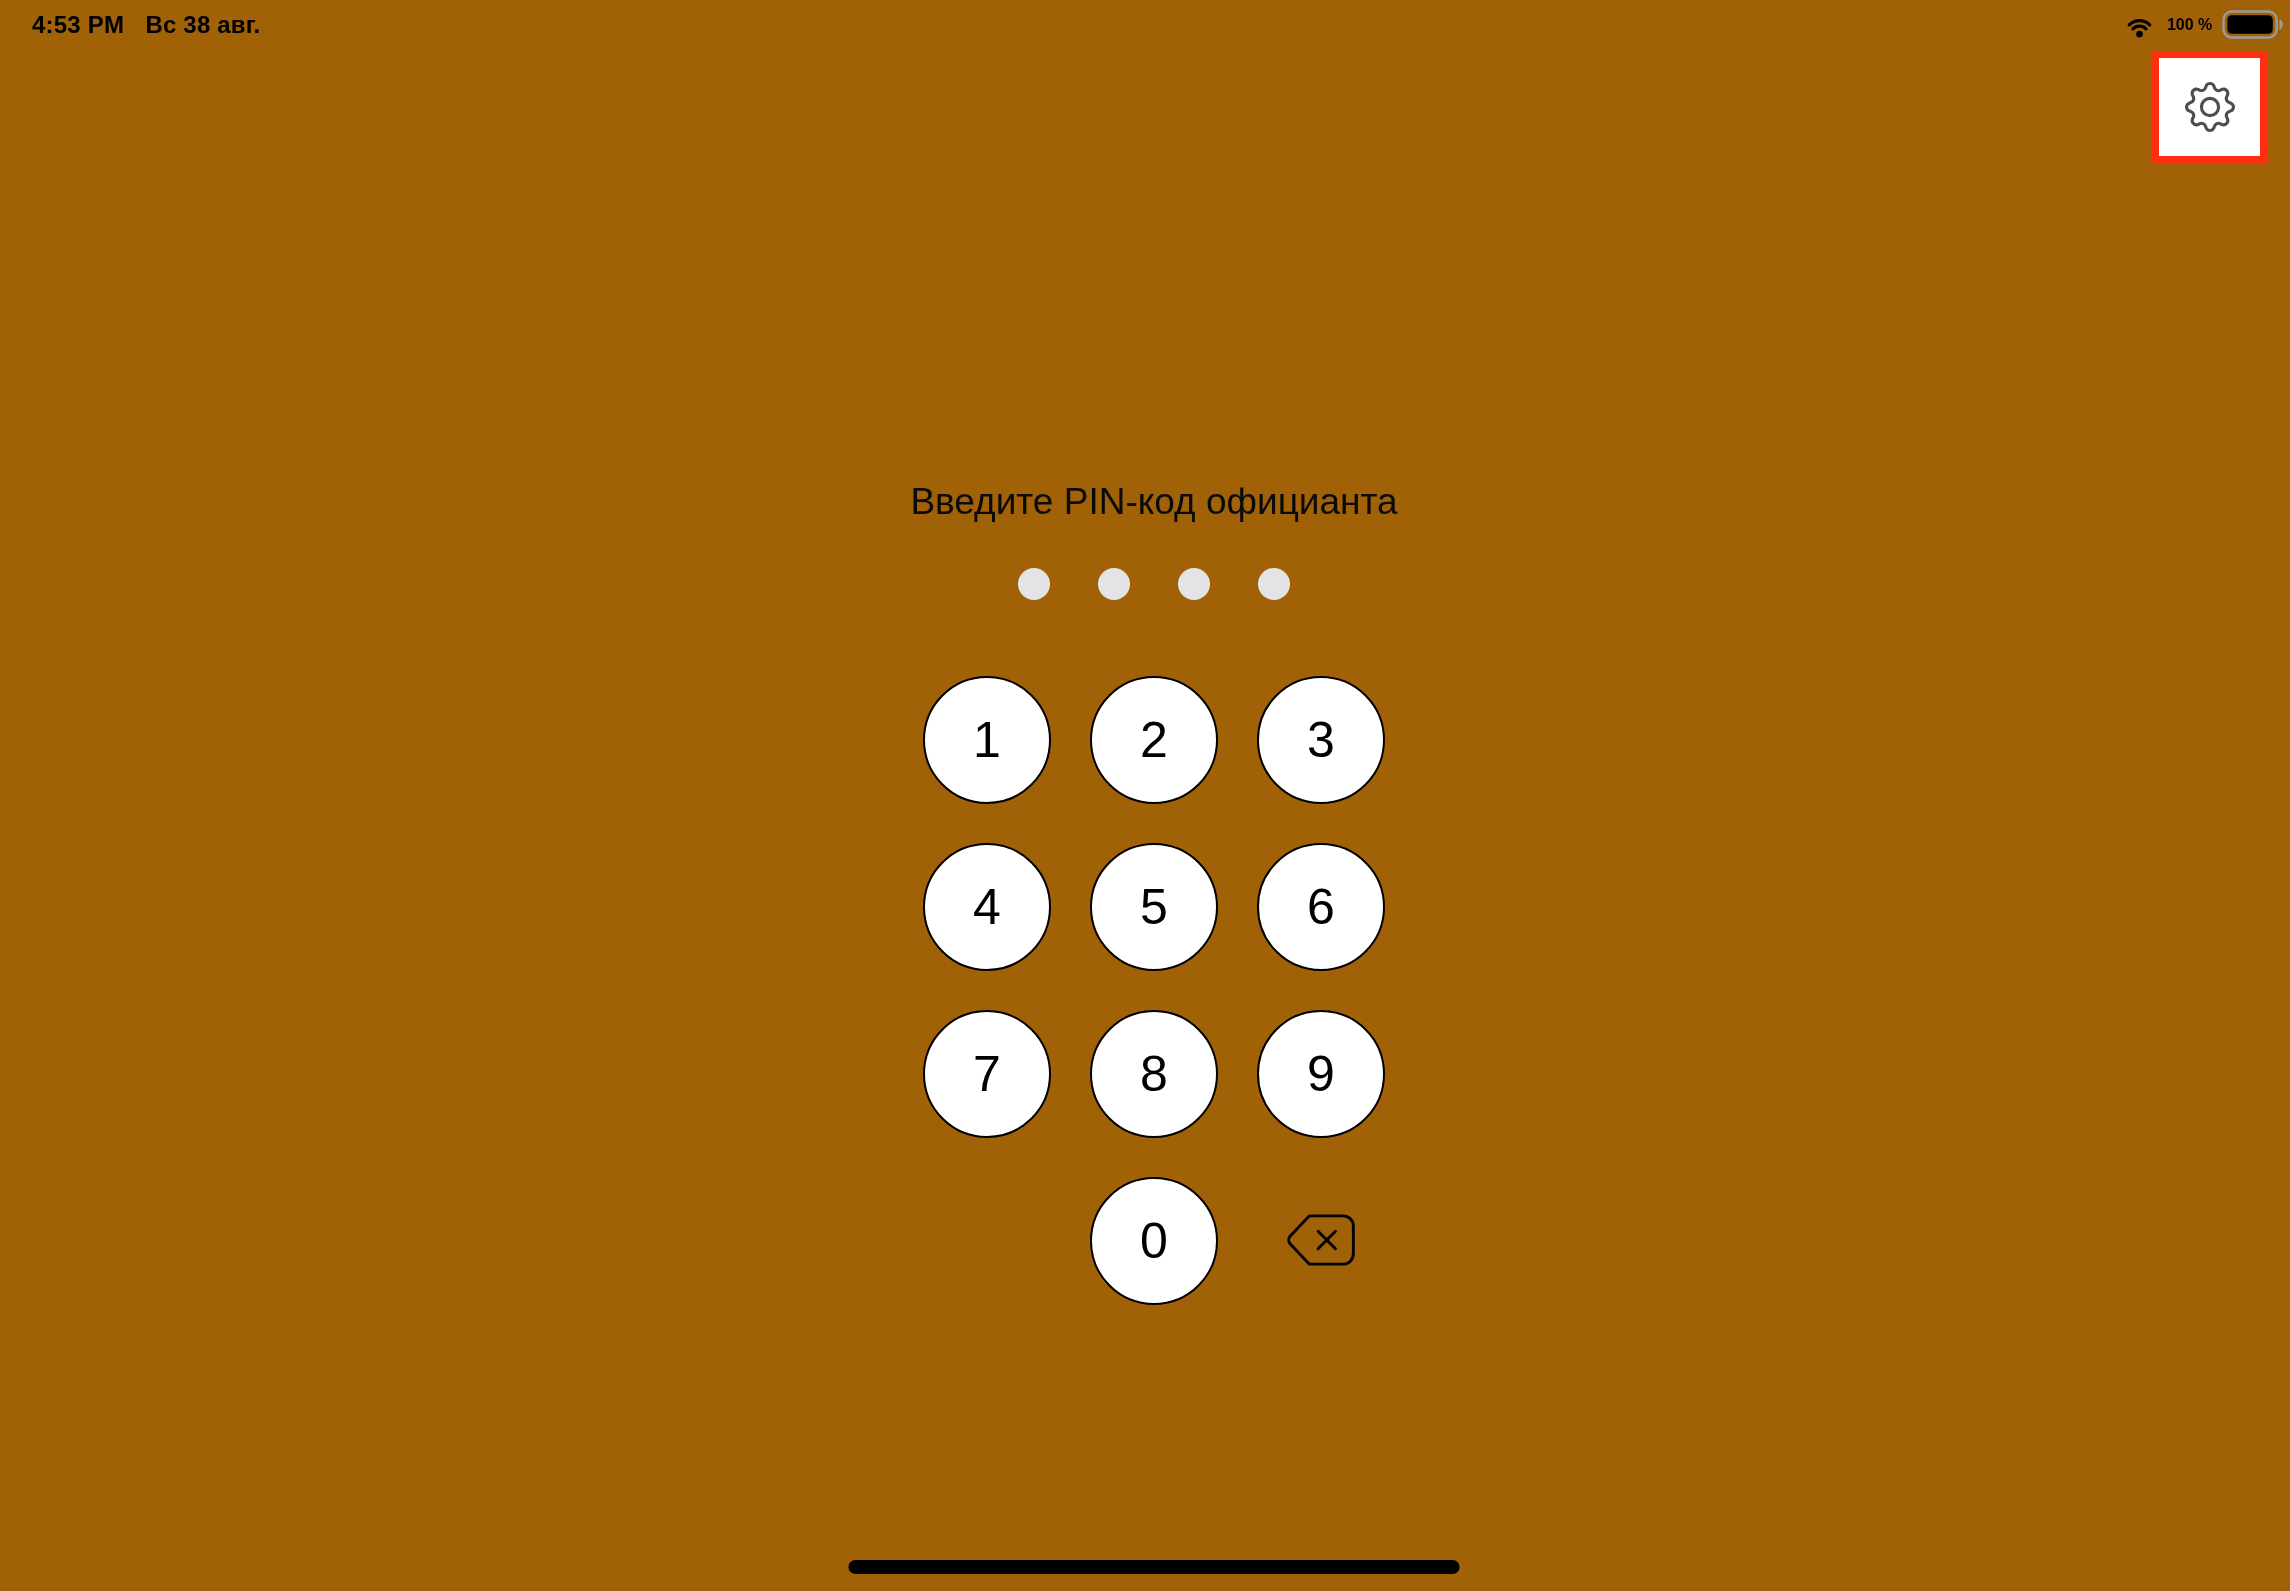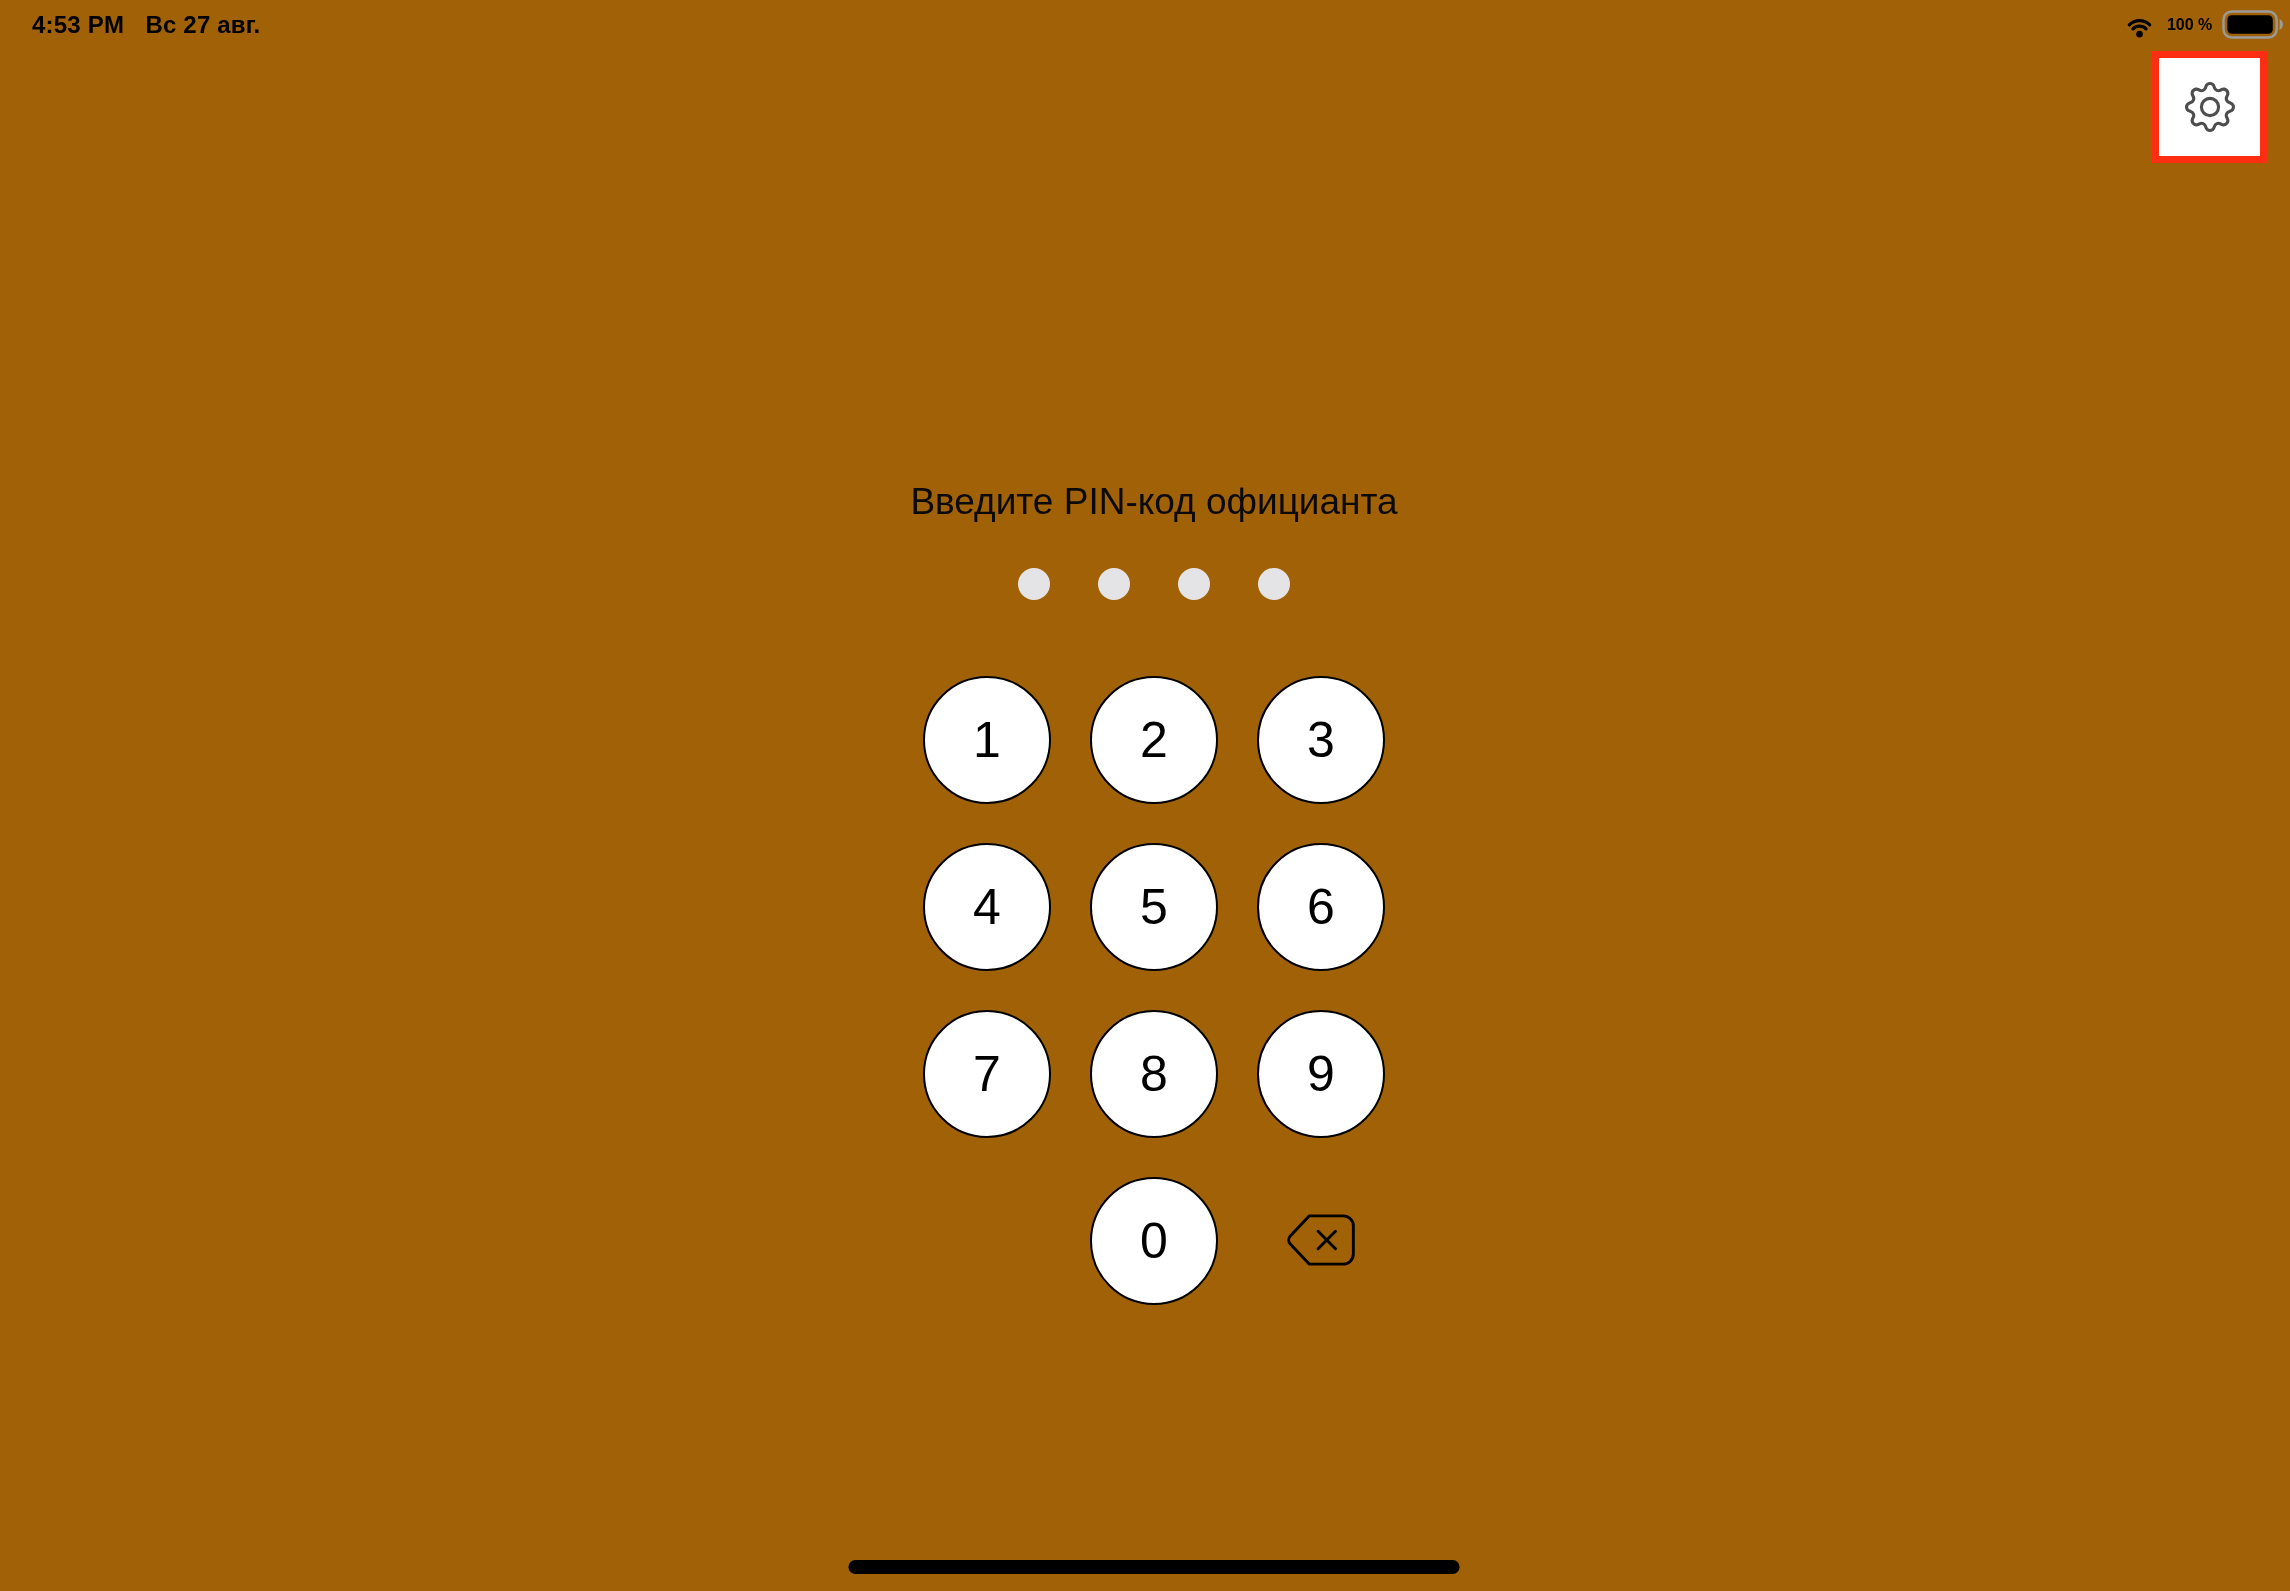--- a/index.html
+++ b/index.html
@@ -140,21 +140,21 @@
     background: #000;
   }
 </style>
 </head>
 <body>
 
 <div class="screen">
 
   <div class="status-left">
     <span>4:53 PM</span>
-    <span>Вс 27 авг.</span>
+    <span>Вс 38 авг.</span>
   </div>
 
   <div class="status-right">
     <span>
       <svg width="35" height="26" viewBox="0 0 36 27">
         <path d="M7.4 13.4 A15 15 0 0 1 28.6 13.4" fill="none" stroke="#000" stroke-width="3.4" stroke-linecap="round"></path>
         <path d="M11.2 17.5 A9.6 9.6 0 0 1 24.8 17.5" fill="none" stroke="#000" stroke-width="3.4" stroke-linecap="round"></path>
         <circle cx="18" cy="23" r="3.4" fill="#000"></circle>
       </svg>
     </span>

